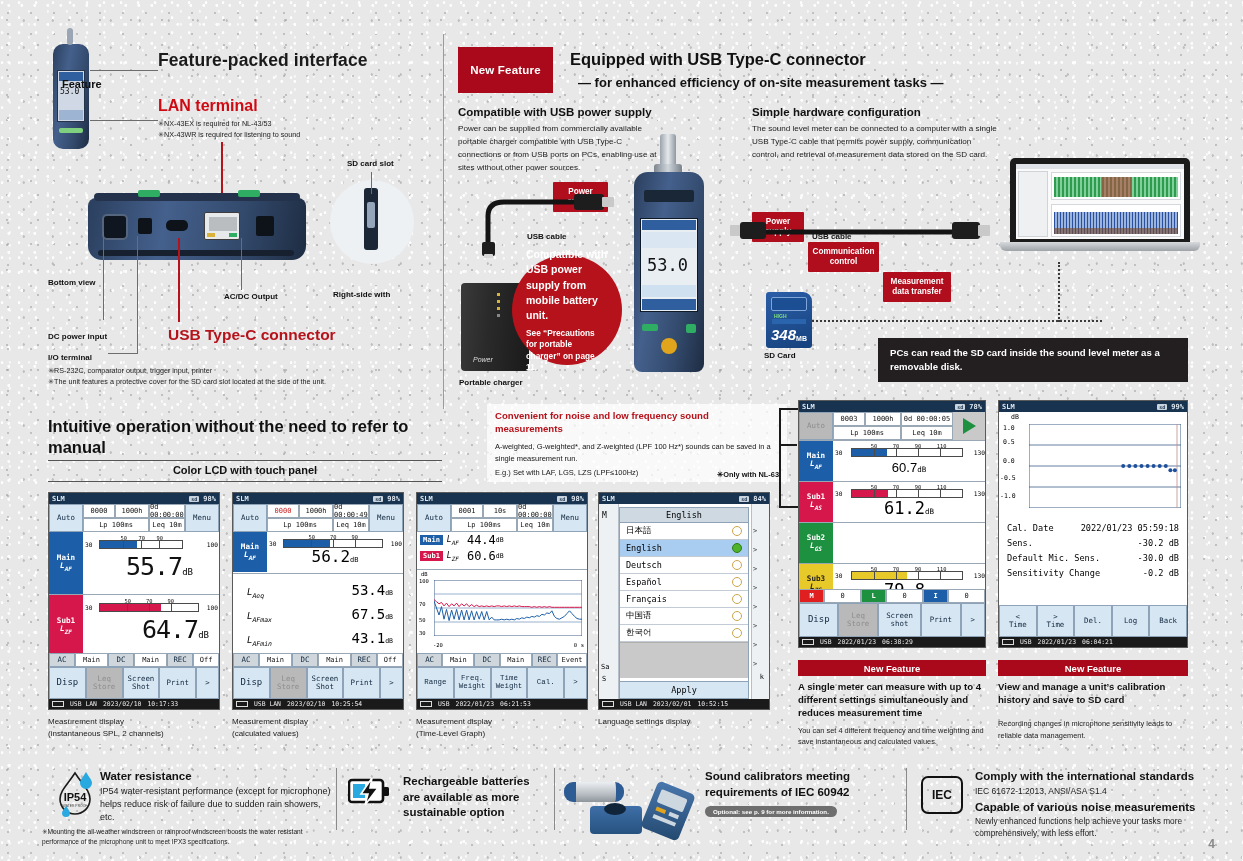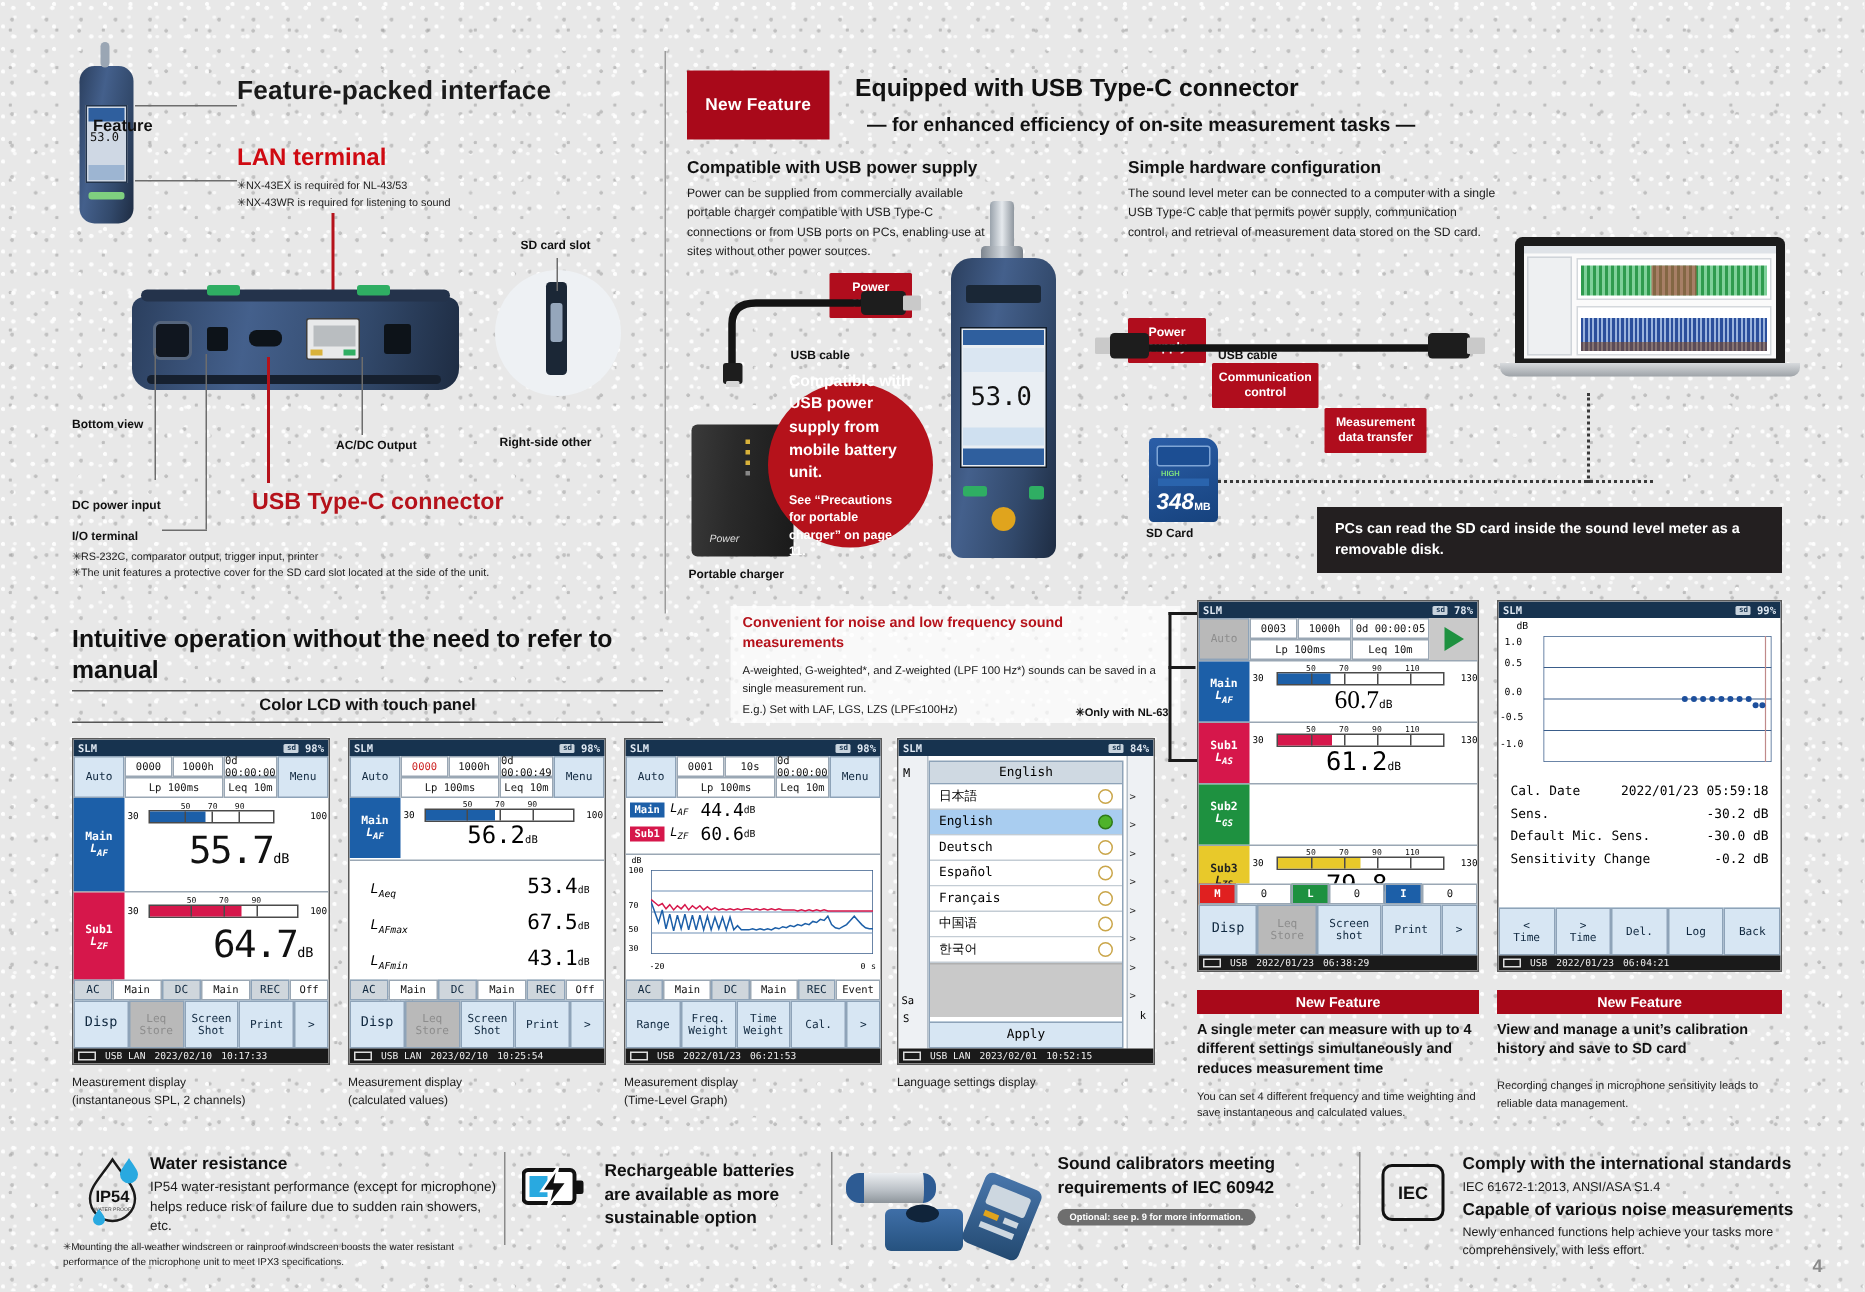--- a/index.html
+++ b/index.html
@@ -164,21 +164,21 @@
   <div class="abs" style="left:10px; bottom:4px; width:196px; height:6px; background:#16202f; border-radius:3px;"></div>
 </div>
 
 <div class="abs" style="left:330px; top:180px; width:84px; height:84px; border-radius:50%; overflow:hidden; background:#eef1f4;">
   <div class="abs" style="left:22px; top:-6px; width:40px; height:96px; background:linear-gradient(90deg,#2c4representation 0%,#2e4straight 0%,#33507c 0%,#486b9c 35%,#27384f 100%);"></div>
   <div class="abs" style="left:34px; top:8px; width:14px; height:62px; background:#1b2736; border-radius:3px;"></div>
   <div class="abs" style="left:37px; top:22px; width:8px; height:26px; background:#95a6bb; border-radius:2px;"></div>
 </div>
 <div class="abs lbl-sm" style="left:347px; top:159px;">SD card slot</div>
 <div class="abs" style="left:371px; top:172px; width:1px; height:22px; background:#6d6d6d;"></div>
-<div class="abs lbl-sm" style="left:333px; top:290px;">Right-side other</div>
+<div class="abs lbl-sm" style="left:333px; top:290px;">Right-side with</div>
 
 <div class="abs lbl-sm" style="left:48px; top:278px;">Bottom view</div>
 
 <div class="abs" style="left:241px; top:238px; width:1px; height:52px; background:#6d6d6d;"></div>
 <div class="abs lbl-sm" style="left:224px; top:292px;">AC/DC Output</div>
 
 <div class="abs" style="left:103px; top:232px; width:1px; height:88px; background:#6d6d6d;"></div>
 <div class="abs" style="left:137px; top:236px; width:1px; height:117px; background:#6d6d6d;"></div>
 <div class="abs" style="left:108px; top:353px; width:30px; height:1px; background:#6d6d6d;"></div>
 <div class="abs lbl-sm" style="left:48px; top:332px;">DC power input</div>
@@ -553,21 +553,21 @@
   </div>
 
   <div class="row" style="height:14px; position:absolute; left:0; right:0; bottom:42px;">
     <div class="btn hdr" style="flex:1;">AC</div>
     <div class="cell" style="flex:1.3;">Main</div>
     <div class="btn hdr" style="flex:1;">DC</div>
     <div class="cell" style="flex:1.3;">Main</div>
     <div class="btn hdr" style="flex:1;">REC</div>
     <div class="cell" style="flex:1.2;">Event</div>
   </div>
-  <div class="row" style="height:32px; position:absolute; left:0; right:0; bottom:10px;">
+  <div class="row" style="height:32px; position:absolute; left:0; right:0; bottom:10px;font-family:Liberation Mono, monospace;">
     <div class="btn" style="flex:1;">Range</div>
     <div class="btn" style="flex:1; white-space:pre-line;">Freq.
 Weight</div>
     <div class="btn" style="flex:1; white-space:pre-line;">Time
 Weight</div>
     <div class="btn" style="flex:1;">Cal.</div>
     <div class="btn" style="flex:.6;">&gt;</div>
   </div>
   <div class="lcd-bot">
     <span style="width:12px; height:6px; border:1px solid #ddd; display:inline-block;"></span>
@@ -686,21 +686,21 @@
             <div class="tick" style="left:40%;"></div>
             <div class="tick" style="left:60%;"></div>
             <div class="tick" style="left:80%;"></div>
             <span class="sc" style="left:17%">50</span>
             <span class="sc" style="left:37%">70</span>
             <span class="sc" style="left:57%">90</span>
             <span class="sc" style="left:77%">110</span>
           </div>
           <span class="abs" style="left:2px;top:8px;font-size:6.2px;">30</span>
           <span class="abs" style="right:0;top:8px;font-size:6.2px;">130</span>
-          <div style="text-align:center;margin-top:0px;"><span style="font-size:17px;font-family:Liberation Serif, serif;">60.7</span><span style="font-size:7.5px;">dB</span></div>
+          <div style="text-align:center;margin-top:0px;"><span style="font-size:13px;font-family:Liberation Sans, sans-serif;">60.7</span><span style="font-size:7.5px;">dB</span></div>
         </div>
       </div>
       <div class="row" style="height: 41px; border-top: 1px solid rgb(154, 167, 180);">
         <div class="tag" style="width: 34px; background: rgb(214, 23, 75); color: rgb(255, 255, 255);">
           <span>Sub1</span>
           <span style="font-style:italic;">L<sub style="font-size:6px;">AS</sub></span>
         </div>
         <div style="flex: 1 1 0%; position: relative; padding: 7px 4px 0px;">
           <div class="barwrap" style="margin:0 18px 0 14px;">
             <div class="barfill" style="width:33%;background:#d6174b;"></div>

